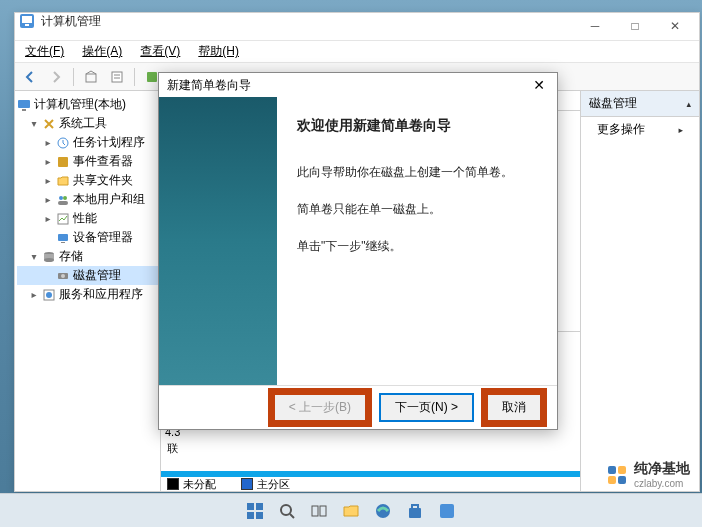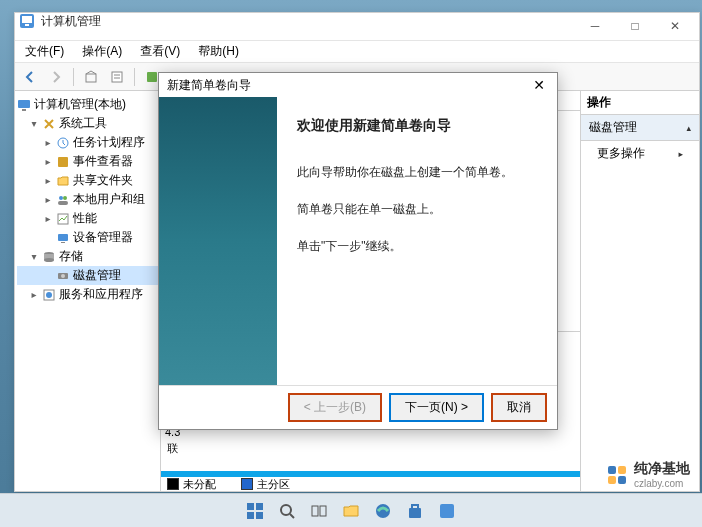--- a/index.html
+++ b/index.html
@@ -6,21 +6,21 @@
 body { width: 702px; height: 527px; overflow: hidden; background: linear-gradient(180deg, #7ba8c4 0%, #5a8aa8 40%, #4a7a98 100%); position: relative; }
 
 .main-window { position: absolute; left: 14px; top: 12px; width: 686px; height: 480px; background: #fff; border: 1px solid #cfcfcf; box-shadow: 0 2px 8px rgba(0,0,0,0.15); display: flex; flex-direction: column; }
 
 .titlebar { height: 28px; display: flex; padding: 0 4px; border-bottom: 1px solid #e5e5e5; }
 .titlebar .app-icon { width: 16px; height: 16px; margin-right: 6px; }
 .titlebar .title { font-size: 12px; color: #222; flex: 1; }
 .titlebar .win-controls { display: flex; }
 .titlebar .win-btn { width: 40px; height: 26px; display: flex; align-items: center; justify-content: center; font-size: 12px; color: #555; }
 
-.menubar { height: 22px; display: flex; align-items: center; padding: 0 6px; font-size: 12px; gap: 10px; border-bottom: 1px solid #e5e5e5; }
+.menubar { height: 22px; display: flex; align-items: center; padding: 0 6px; font-size: 12px; gap: 10px; border-bottom: 1px solid #e5e5e5; text-decoration: underline; }
 .menubar span { padding: 2px 4px; }
 
 .toolbar { height: 28px; display: flex; align-items: center; padding: 0 4px; gap: 4px; border-bottom: 1px solid #d0d0d0; background: #f8f8f8; }
 .toolbar .tb-btn { width: 22px; height: 22px; display: flex; align-items: center; justify-content: center; border: 1px solid transparent; }
 .toolbar .sep { width: 1px; height: 18px; background: #ccc; margin: 0 2px; }
 
 .body-area { flex: 1; display: flex; overflow: hidden; }
 
 .tree-panel { width: 146px; border-right: 1px solid #d0d0d0; background: #fff; font-size: 12px; padding: 4px 2px; overflow: hidden; }
 .tree-item { display: flex; align-items: center; padding: 1px 2px; white-space: nowrap; gap: 3px; }
@@ -57,21 +57,21 @@
 .wizard { position: absolute; left: 158px; top: 72px; width: 400px; height: 358px; background: #fff; border: 1px solid #888; box-shadow: 0 4px 16px rgba(0,0,0,0.3); display: flex; flex-direction: column; z-index: 10; justify-content: flex-end; }
 .wizard-title { height: 24px; display: flex; align-items: center; padding: 0 8px; font-size: 12px; }
 .wizard-title .wt-text { flex: 1; }
 .wizard-title .wt-close { font-size: 14px; padding: 0 4px; }
 .wizard-body { flex: 1; display: flex; }
 .wizard-banner { width: 118px; background: linear-gradient(180deg, #1a5a6a 0%, #2a7a8a 50%, #3a8a9a 100%); }
 .wizard-content { flex: 1; padding: 20px 16px 10px 20px; font-size: 12px; color: #222; }
 .wizard-content h2 { font-size: 14px; font-weight: bold; margin-bottom: 28px; }
 .wizard-content p { margin-bottom: 18px; line-height: 1.6; }
 .wizard-buttons { height: 44px; border-top: 1px solid #ddd; display: flex; align-items: center; justify-content: flex-end; padding: 0 10px; gap: 8px; }
-.wizard-buttons button { font-size: 12px; padding: 4px 14px; border: 2px solid #c2410c; background: #f0f0f0; }
+.wizard-buttons button { font-size: 12px; padding: 4px 14px; border: 7px solid #c2410c; background: #f0f0f0; }
 .wizard-buttons button:disabled { color: #999; }
 .wizard-buttons button.default { border: 1px solid #0078d4; box-shadow: 0 0 0 1px #0078d4; }
 
 
 .taskbar { position: absolute; left: 0; bottom: 0; width: 702px; height: 34px; background: rgba(240,244,248,0.9); display: flex; align-items: center; justify-content: center; gap: 6px; border-top: 1px solid rgba(0,0,0,0.1); }
 .taskbar .tb-icon { width: 26px; height: 26px; display: flex; align-items: center; justify-content: center; border-radius: 4px; }
 
 .watermark { position: absolute; right: 6px; bottom: 36px; display: flex; align-items: center; gap: 6px; font-size: 14px; color: #333; background: rgba(255,255,255,0.6); padding: 2px 6px; }
 .watermark .wm-url { font-size: 10px; color: #888; display: block; }
 .watermark .wm-logo { width: 22px; height: 22px; }
@@ -292,21 +292,20 @@
             <span>未分配</span>
           </div>
         <div class="lg">
             <span class="sw blue"></span>
             <span>主分区</span>
           </div>
       </div>
     </div>
 
     <div class="actions-panel">
-      <div class="actions-header">操作</div>
       <div class="actions-sub">
         <span>磁盘管理</span>
         <span class="arrow">▴</span>
       </div>
       <div class="actions-item">
         <span>更多操作</span>
         <span class="arrow">▸</span>
       </div>
     </div>
 

